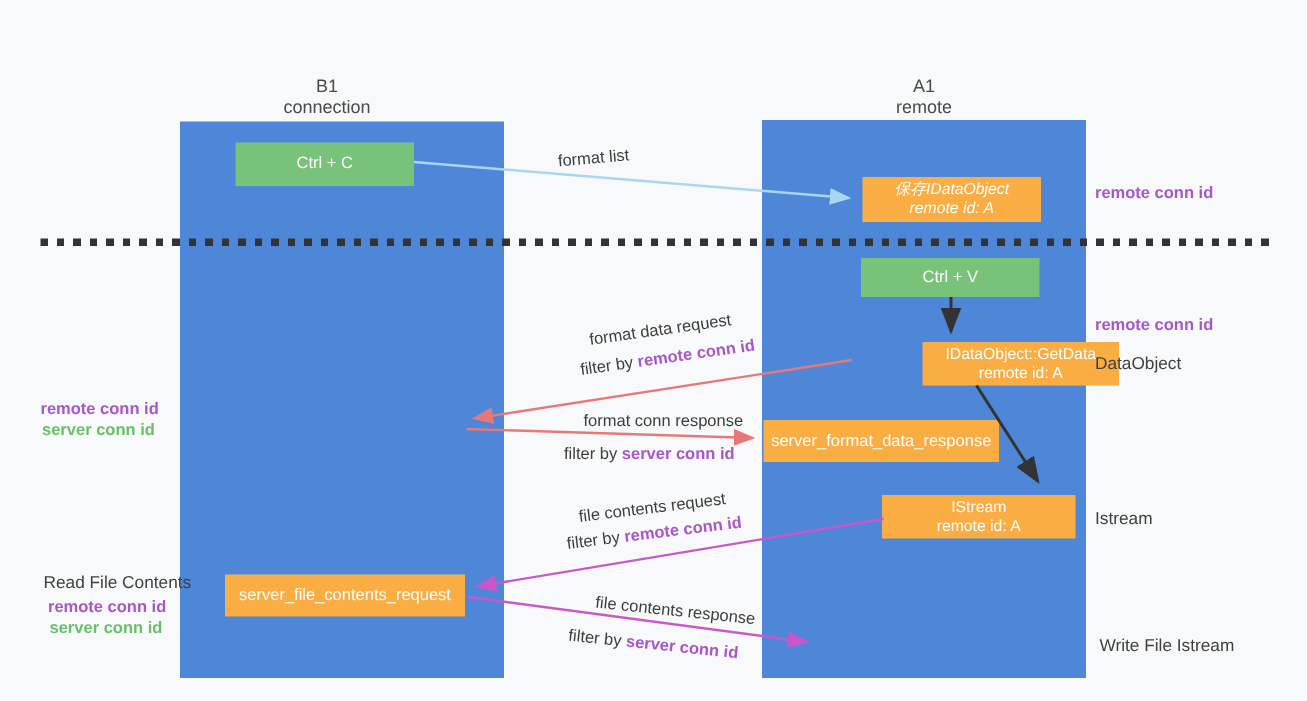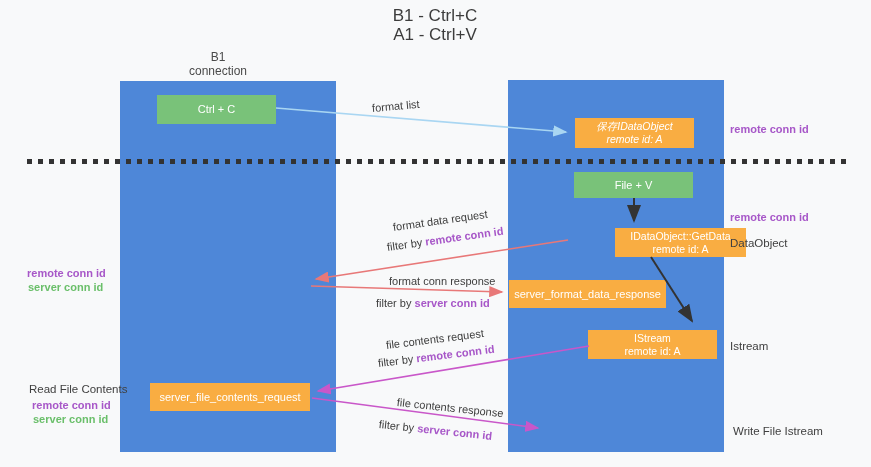--- a/index.html
+++ b/index.html
@@ -25,46 +25,46 @@
   .rp6{transform:rotate(6deg);transform-origin:left center;}
   .dashline{position:absolute;left:27px;top:159px;width:820px;height:5px;
     background:repeating-linear-gradient(90deg,#333 0 5px,transparent 5px 11px);}
   svg.overlay{position:absolute;left:0;top:0;pointer-events:none;}
 </style>
 </head>
 <body>
 
 <div class="canvas">
 
-  <div class="title">
-    <div>B1 - Ctrl+C</div>
-    <div>A1 - Ctrl+V</div>
-  </div>
 
   <div class="colhead" style="left:158px;top:50px;">
     <div>B1</div>
     <div>connection</div>
+  </div>
+  <div class="colhead" style="left:556px;top:50px;">
+    <div>A1</div>
+    <div>remote</div>
   </div>
 
   <div class="col" style="left:120px;top:81px;width:216px;height:371px;"></div>
   <div class="col" style="left:508px;top:80px;width:216px;height:372px;"></div>
 
   <div class="dashline"></div>
 
   <div class="node green" style="left:157px;top:95px;width:119px;height:29px;">
     <span>Ctrl + C</span>
   </div>
 
   <div class="node orange small" style="left:575px;top:118px;width:119px;height:30px;font-style:italic;">
     <span>保存IDataObject</span>
     <span>remote id: A</span>
   </div>
 
   <div class="node green" style="left:574px;top:172px;width:119px;height:26px;">
-    <span>File + V</span>
+    <span>Ctrl + V</span>
   </div>
 
   <div class="node orange small" style="left:569px;top:228px;width:131px;height:29px;margin-left:46px;">
     <span>IDataObject::GetData</span>
     <span>remote id: A</span>
   </div>
 
 
   <div class="node orange" style="left:509px;top:280px;width:157px;height:28px;">
     <span>server_format_data_response</span>

